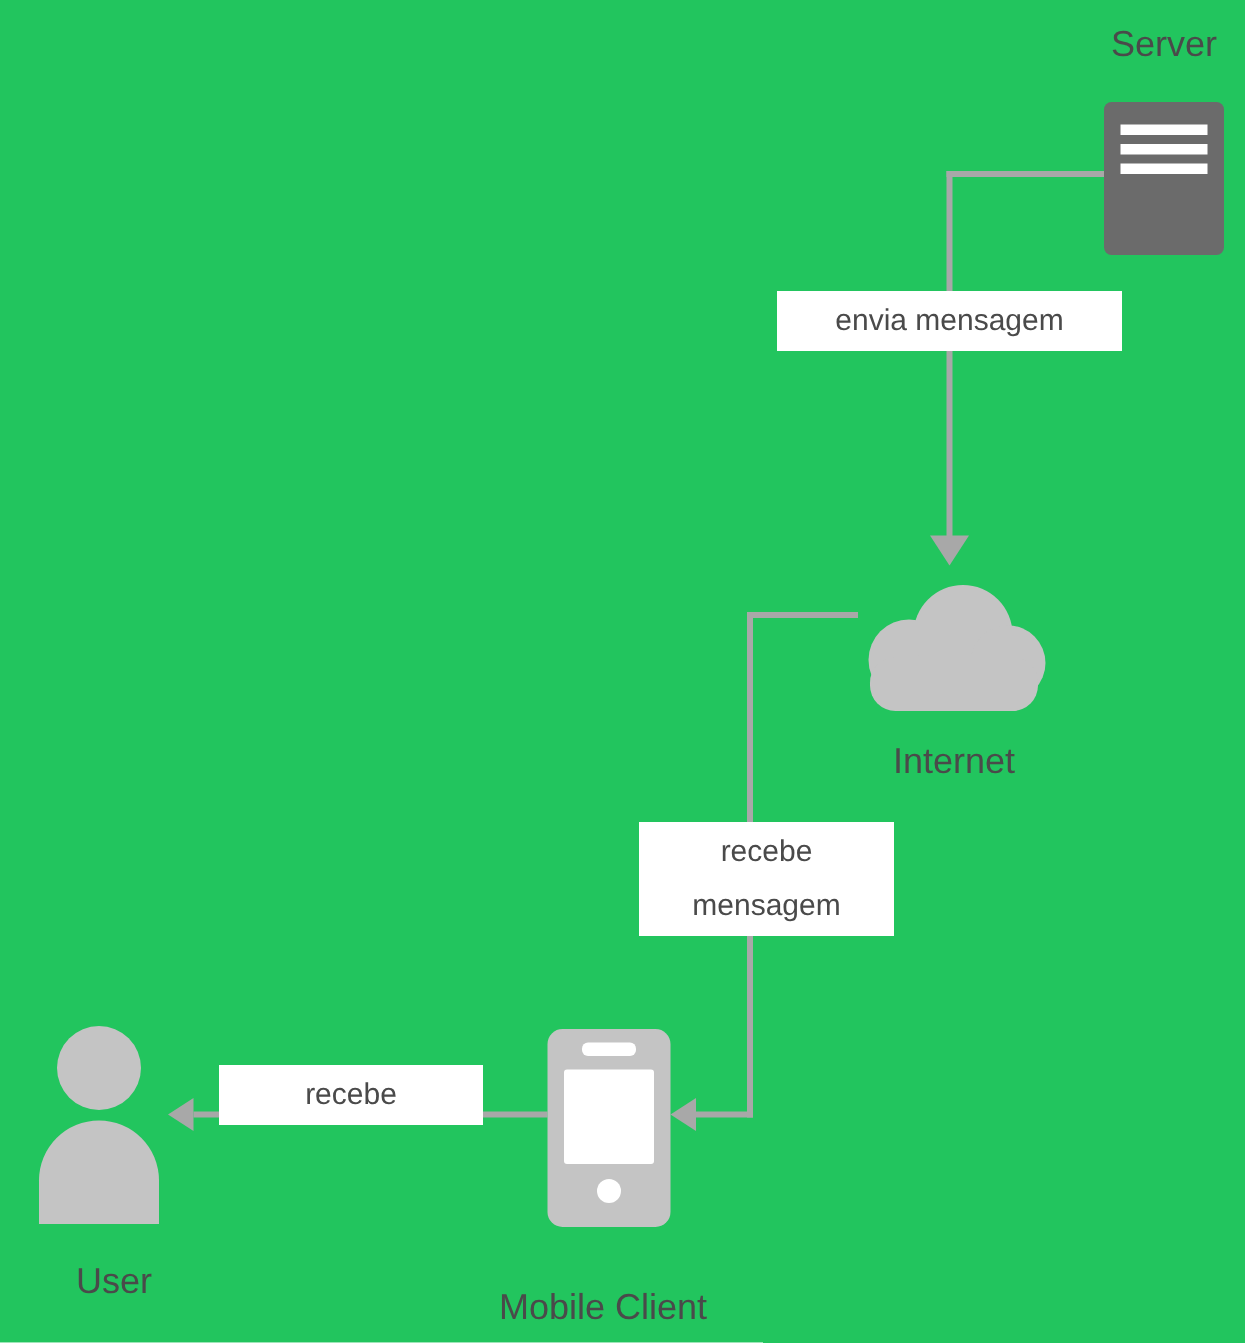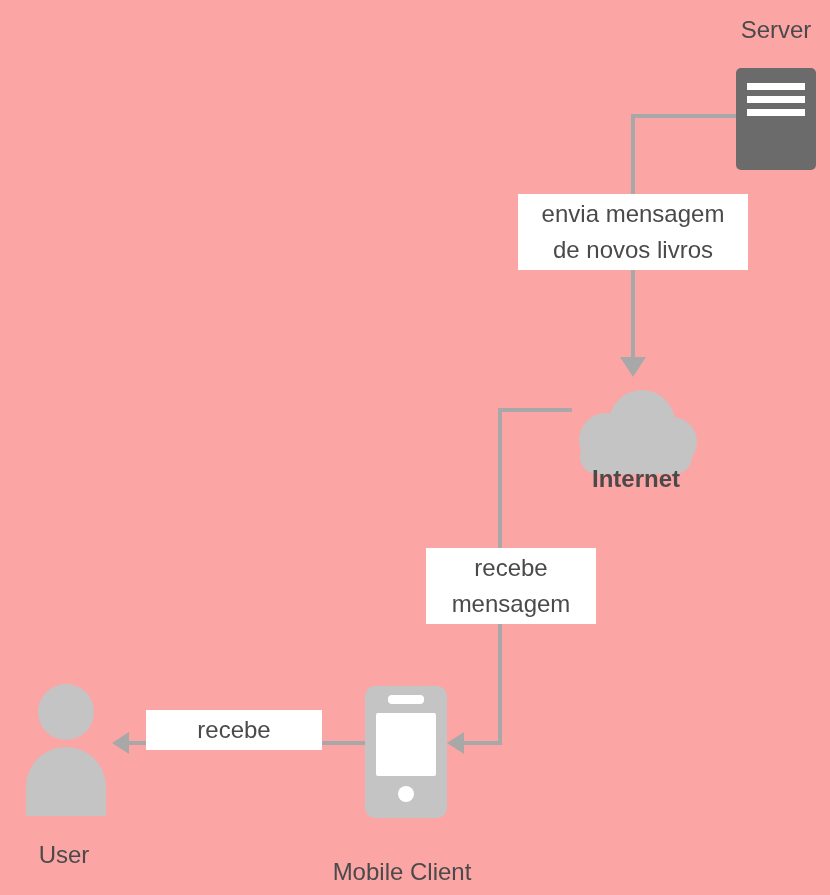--- a/index.html
+++ b/index.html
@@ -1,26 +1,26 @@
 <!DOCTYPE html>
 <html style="--icon-dark: #6b6b6b; --icon-light: #c4c4c4; --line: #a8a8a8; --text: #4a4a4a; --background: #ffffff;"><head>
 <meta charset="utf-8">
 <style>
   * { margin:0; padding:0; box-sizing:border-box; }
   html,body { background:#ffffff; }
   body { font-family:"Liberation Sans", sans-serif; }
 
-  .canvas { position:relative; width:830px; height:895px; background:#fca5a5; overflow:hidden; }
+  .canvas { position:relative; width:830px; height:895px; background:#22c55e; overflow:hidden; }
 
   .node-label {
     position:absolute; font-size:24px; color:var(--text,#4a4a4a);
     text-align:center; z-index:3; white-space:nowrap;
   }
   .edge-label {
-    position:absolute; font-size:24px; color:var(--text,#4a4a4a);
+    position:absolute; font-size:20px; color:var(--text,#4a4a4a);
     text-align:center; line-height:36px; background:#fff; z-index:3; padding:2px 0;
   }
 
   .line { position:absolute; background:var(--line,#a8a8a8); z-index:1; }
 
   .arrow-down, .arrow-left { position:absolute; width:0; height:0; z-index:2; }
   .arrow-down {
     border-left:13px solid transparent; border-right:13px solid transparent;
     border-top:20px solid var(--line,#a8a8a8);
   }
@@ -64,34 +64,33 @@
     <div class="server-bar"></div>
     <div class="server-bar"></div>
     <div class="server-bar"></div>
   </div>
 
   <div class="line" style="left:631px; top:114px; width:105px; height:4px;"></div>
   <div class="line" style="left:631px; top:114px; width:4px; height:244px;"></div>
   <div class="arrow-down" style="left:620px; top:357px;"></div>
   <div class="edge-label" style="left:518px; top:194px; width:230px;">
     <div>envia mensagem</div>
-    <div>de novos livros</div>
   </div>
 
   <div class="cloud-icon">
     <svg viewBox="0 0 140 96" width="140" height="96" aria-hidden="true">
       <g fill="currentColor">
         <circle cx="40" cy="60" r="27"></circle>
         <circle cx="76" cy="43" r="33"></circle>
         <circle cx="106" cy="62" r="25"></circle>
         <rect x="14" y="58" width="112" height="36" rx="17"></rect>
       </g>
     </svg>
   </div>
-  <div class="node-label" style="left:556px; top:465px; width:160px;font-weight:bold;">Internet</div>
+  <div class="node-label" style="left:556px; top:494px; width:160px;">Internet</div>
 
   <div class="line" style="left:498px; top:408px; width:74px; height:4px;"></div>
   <div class="line" style="left:498px; top:408px; width:4px; height:337px;"></div>
   <div class="line" style="left:463px; top:741px; width:39px; height:4px;"></div>
   <div class="arrow-left" style="left:447px; top:732px;"></div>
   <div class="edge-label" style="left:426px; top:548px; width:170px;">
     <div>recebe</div>
     <div>mensagem</div>
   </div>
 
@@ -103,15 +102,15 @@
   <div class="node-label" style="left:292px; top:830px; width:220px;margin-top:28px;">Mobile Client</div>
 
   <div class="line" style="left:129px; top:741px; width:236px; height:4px;"></div>
   <div class="arrow-left" style="left:112px; top:732px;"></div>
   <div class="edge-label" style="left:146px; top:710px; width:176px;">
     <div>recebe</div>
   </div>
 
   <div class="person-head"></div>
   <div class="person-body"></div>
-  <div class="node-label" style="left:4px; top:841px; width:120px;">User</div>
+  <div class="node-label" style="left:16px; top:841px; width:120px;">User</div>
 
 </div>
 
 </body></html>

